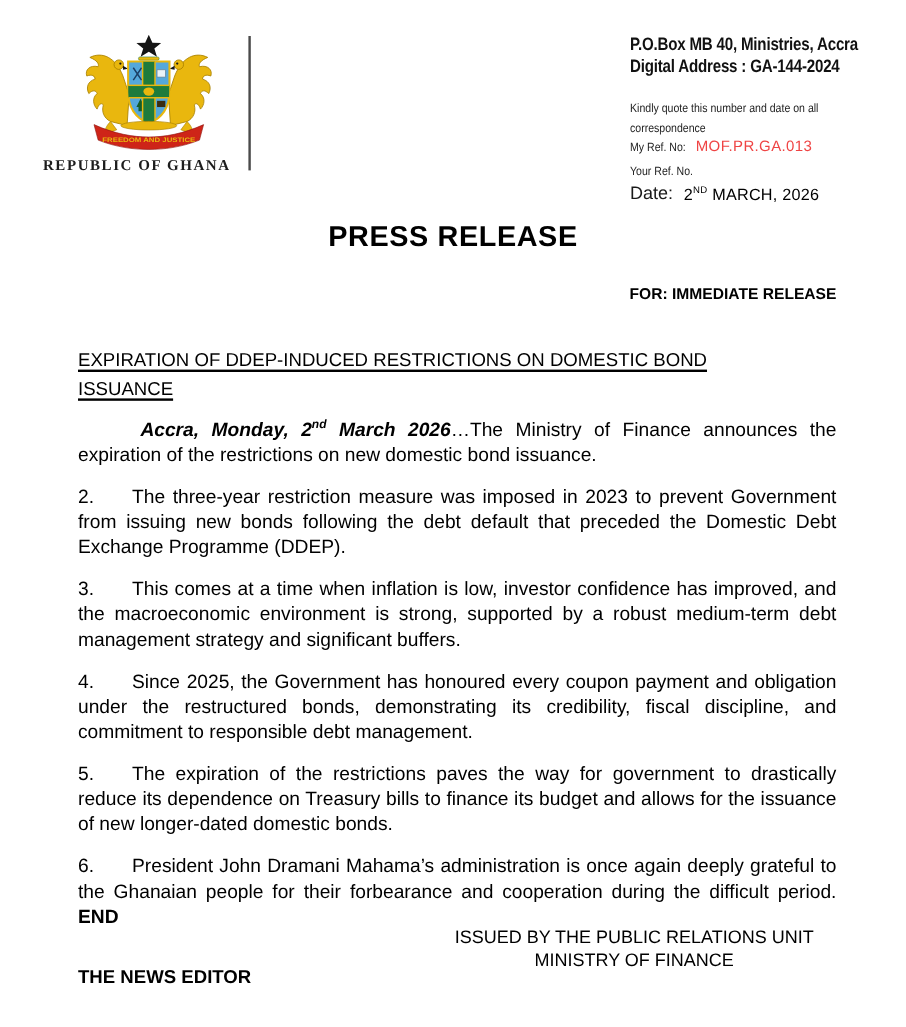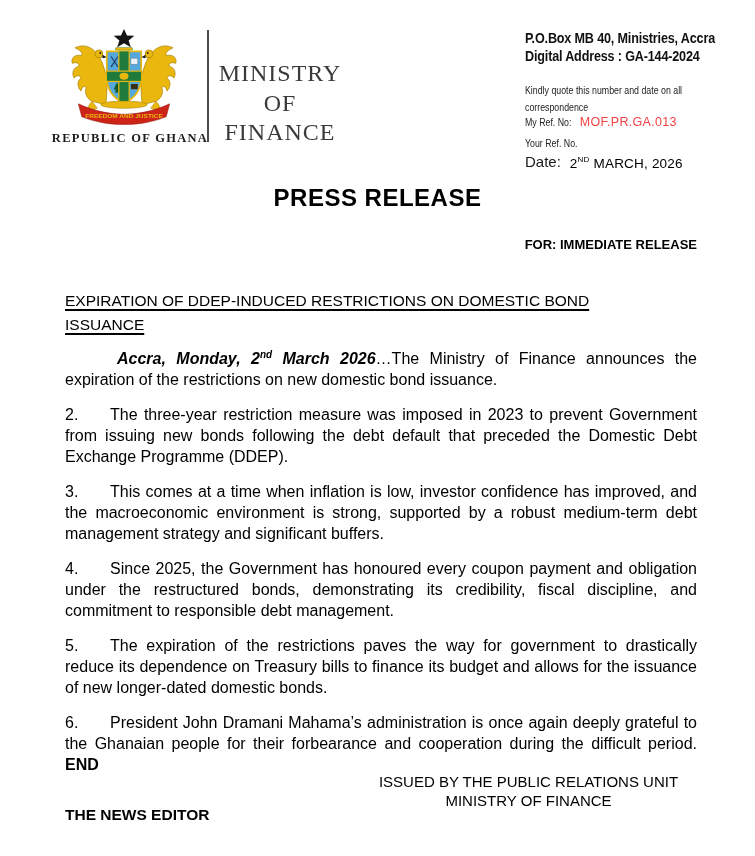--- a/index.html
+++ b/index.html
@@ -4,21 +4,21 @@
 <style>
   html,body{margin:0;padding:0;background:#888;}
   .page{
     position:relative;width:755px;height:856px;background:#fff;color:#000;
     font-family:"Liberation Sans","DejaVu Sans",sans-serif;overflow:hidden;
     margin:0 auto;
   }
   
   .coat{position:absolute;left:68px;top:26px;width:112px;height:104px;}
   .republic{
-    position:absolute;left:50px;top:131px;width:160px;text-align:center;
+    position:absolute;left:34px;top:131px;width:160px;text-align:center;
     font-family:"Liberation Serif","DejaVu Serif",serif;font-weight:600;
     font-size:12.5px;letter-spacing:1.3px;color:#1d1d1d;white-space:nowrap;
   }
   .divider{position:absolute;left:207px;top:30px;width:1.5px;height:112px;background:#4a4a4a;}
   .ministry{
     position:absolute;left:210px;top:59px;width:140px;text-align:center;
     font-family:"Liberation Serif","DejaVu Serif",serif;font-size:24px;
     line-height:29.5px;color:#3a3a3a;letter-spacing:1px;
   }
   .contact{position:absolute;left:525px;top:29px;width:222px;}
@@ -118,25 +118,20 @@
     <g>
       <path d="M12,89 C32,98 50,101 65,101 C80,101 98,98 118,89 L114,104 C96,111 80,113 65,113 C50,113 34,111 16,104 Z" style="fill:var(--c-red,#CE2418);stroke:#8f1710;stroke-width:0.6"></path>
       <text x="65" y="105.5" text-anchor="middle" font-size="6.2" font-weight="bold" textLength="90" lengthAdjust="spacingAndGlyphs" style="fill:var(--c-gold,#E9B70E);font-family:'Liberation Sans',sans-serif">FREEDOM AND JUSTICE</text>
     </g>
   </svg>
 
   <div class="republic">REPUBLIC OF GHANA</div>
 
   <div class="divider"></div>
 
-  <div class="ministry">
-    <div>MINISTRY</div>
-    <div>OF</div>
-    <div>FINANCE</div>
-  </div>
 
   <div class="contact">
     <div class="addr">P.O.Box MB 40, Ministries, Accra</div>
     <div class="addr">Digital Address : GA-144-2024</div>
     <div class="small-note note1">Kindly quote this number and date on all</div>
     <div class="small-note note2">correspondence</div>
     <div class="ref-row">
       <span class="ref-label">My Ref. No:</span>
       <span class="ref-value">MOF.PR.GA.013</span>
     </div>

